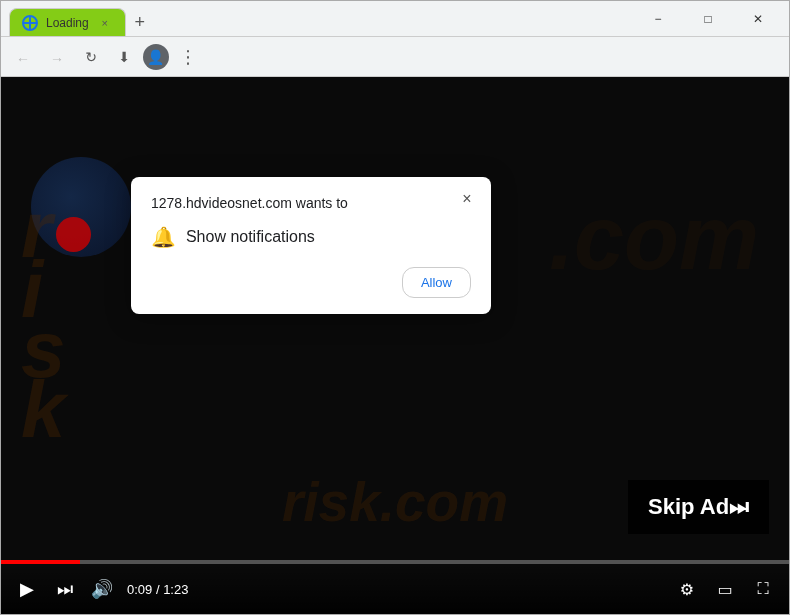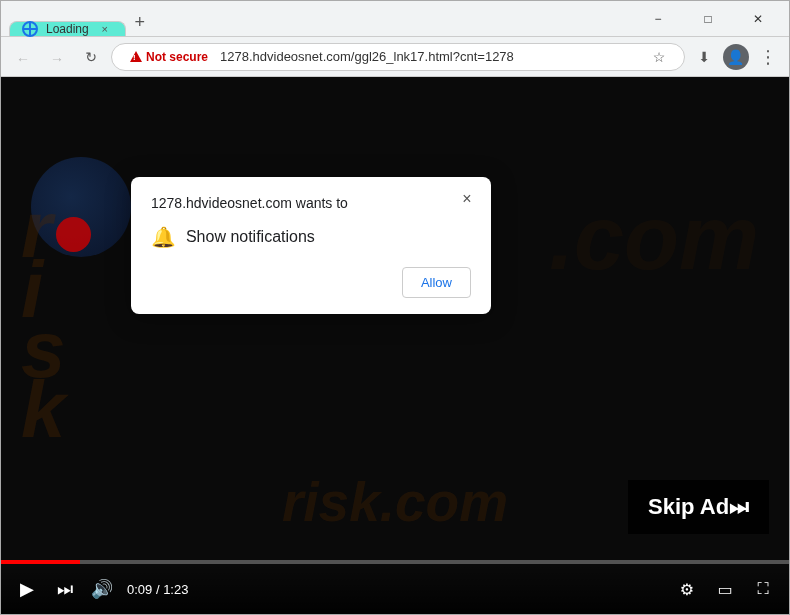--- a/index.html
+++ b/index.html
@@ -20,26 +20,26 @@
     }
     .tab-area {
       display: flex;
       align-items: flex-end;
       flex: 1;
       height: 100%;
     }
     .tab {
       display: flex;
       align-items: center;
-      background: #5eead4;
+      background: #84cc16;
       border: 1px solid #ccc;
       border-bottom: none;
       border-radius: 8px 8px 0 0;
       padding: 0 12px;
-      height: 15px;
+      height: 28px;
       gap: 8px;
       font-size: 12px;
       color: #333;
     }
     .tab-close {
       width: 16px; height: 16px;
       display: flex; align-items: center; justify-content: center;
       border-radius: 50%; font-size: 11px; color: #555; cursor: pointer;
     }
     .new-tab-btn {
@@ -314,21 +314,21 @@
       color: #202124;
     }
     .dialog-buttons {
       display: flex;
       justify-content: flex-end;
       gap: 10px;
     }
     .btn-allow {
       padding: 7px 18px;
       border: 1px solid #ccc;
-      border-radius: 4px;
+      border-radius: 12px;
       background: #fff;
       font-size: 13px;
       color: #1a73e8;
       cursor: pointer;
       font-weight: 500;
     }
     .btn-block {
       padding: 7px 18px;
       border: 1px solid #ccc;
       border-radius: 4px;
@@ -386,30 +386,20 @@
       <div class="win-btn">−</div>
       <div class="win-btn">□</div>
       <div class="win-btn close">✕</div>
     </div>
   </div>
 
   <div class="address-bar">
     <div class="nav-btn disabled">←</div>
     <div class="nav-btn disabled">→</div>
     <div class="nav-btn">↻</div>
-    <div class="address-field">
-      <div class="not-secure">
-        <div class="not-secure-triangle"></div>
-        <span>Not secure</span>
-      </div>
-      <span class="url-text">1278.hdvideosnet.com/ggl26_lnk17.html?cnt=1278</span>
-      <div class="address-icons">
-        <div class="addr-icon-btn">☆</div>
-      </div>
-    </div>
     <div class="addr-icon-btn">⬇</div>
     <div class="profile-btn">👤</div>
     <div class="menu-btn">⋮</div>
   </div>
 
   <div class="page-content">
 
     <div class="video-bg">
       <div class="blue-circle"></div>
       <div class="red-dot"></div>

